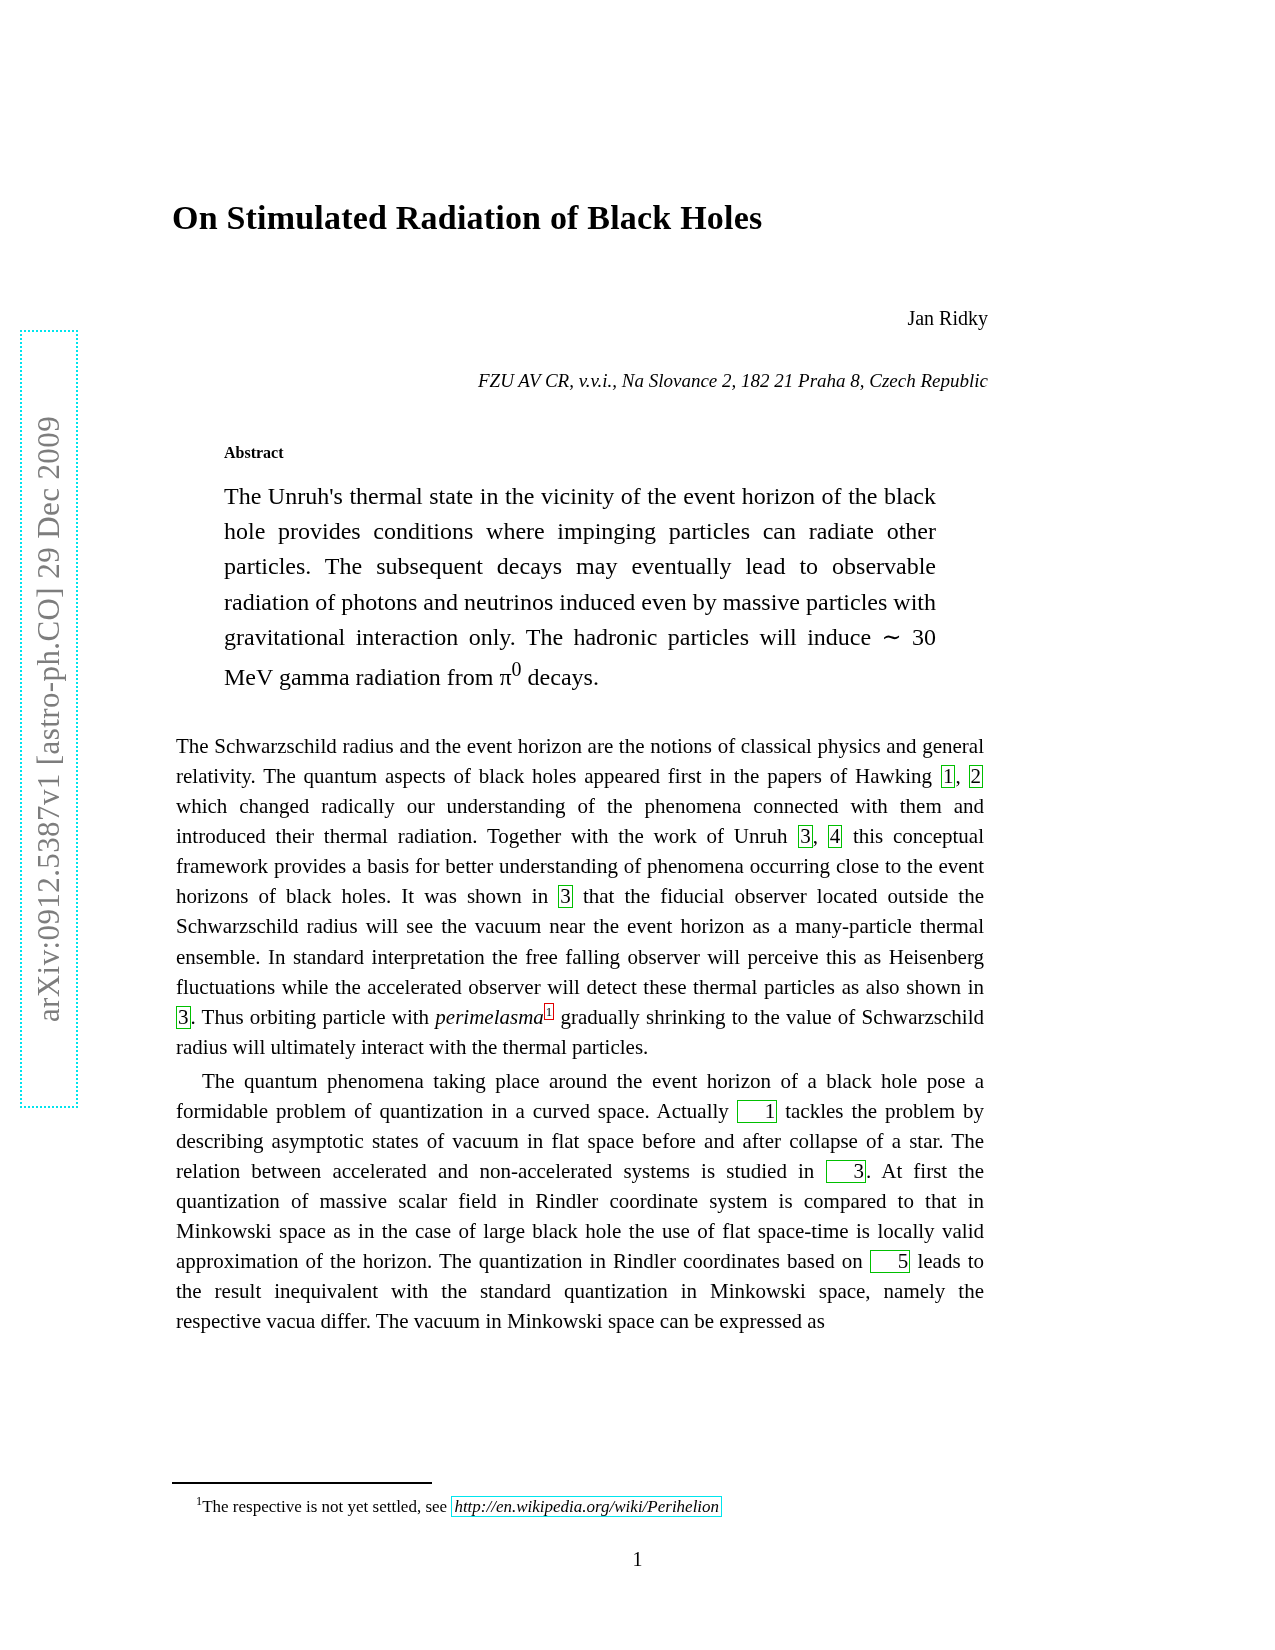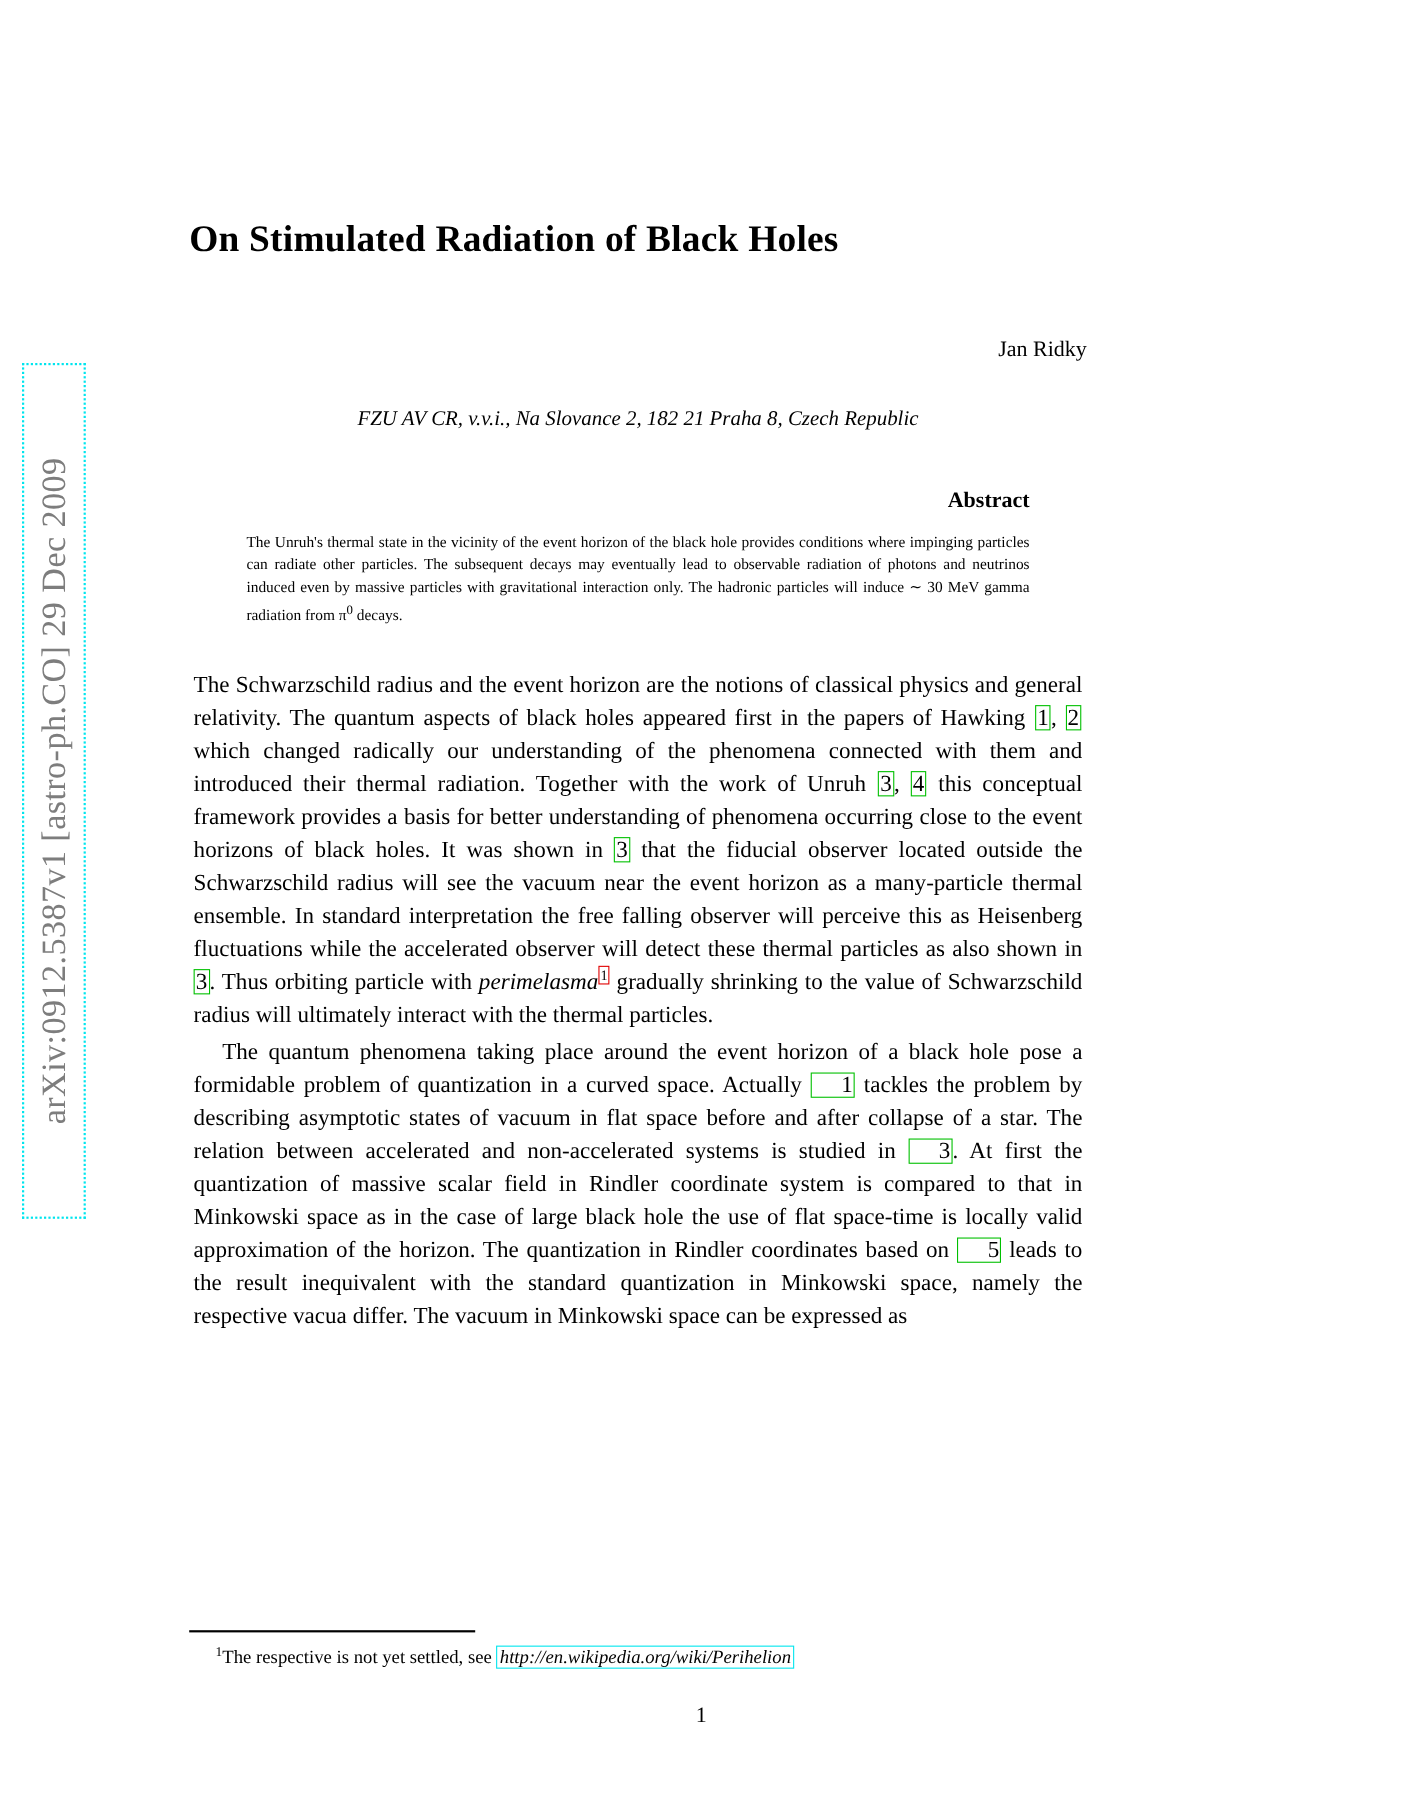--- a/index.html
+++ b/index.html
@@ -57,37 +57,37 @@
     letter-spacing: 0.2px;
     margin-top: 198px;
     line-height: 1.2;
   }
   .author {
     text-align: right;
     font-size: 20px;
     margin-top: 68px;
   }
   .affiliation {
-    text-align: center;
+    text-align: right;
     font-style: italic;
     font-size: 19px;
     margin-top: 40px;
   }
 
   .abstract-block {
     margin: 52px 52px 0 52px;
   }
   .abstract-head {
-    text-align: right;
+    text-align: left;
     font-weight: bold;
-    font-size: 20px;
+    font-size: 16px;
     margin-bottom: 17px;
   }
   .abstract-body {
-    font-size: 14px;
+    font-size: 24px;
     line-height: 1.47;
     text-align: justify;
     text-justify: inter-word;
     hyphens: none;
   }
 
   .keywords {
     margin-top: 32px;
     font-size: 20px;
     line-height: 1.5;

